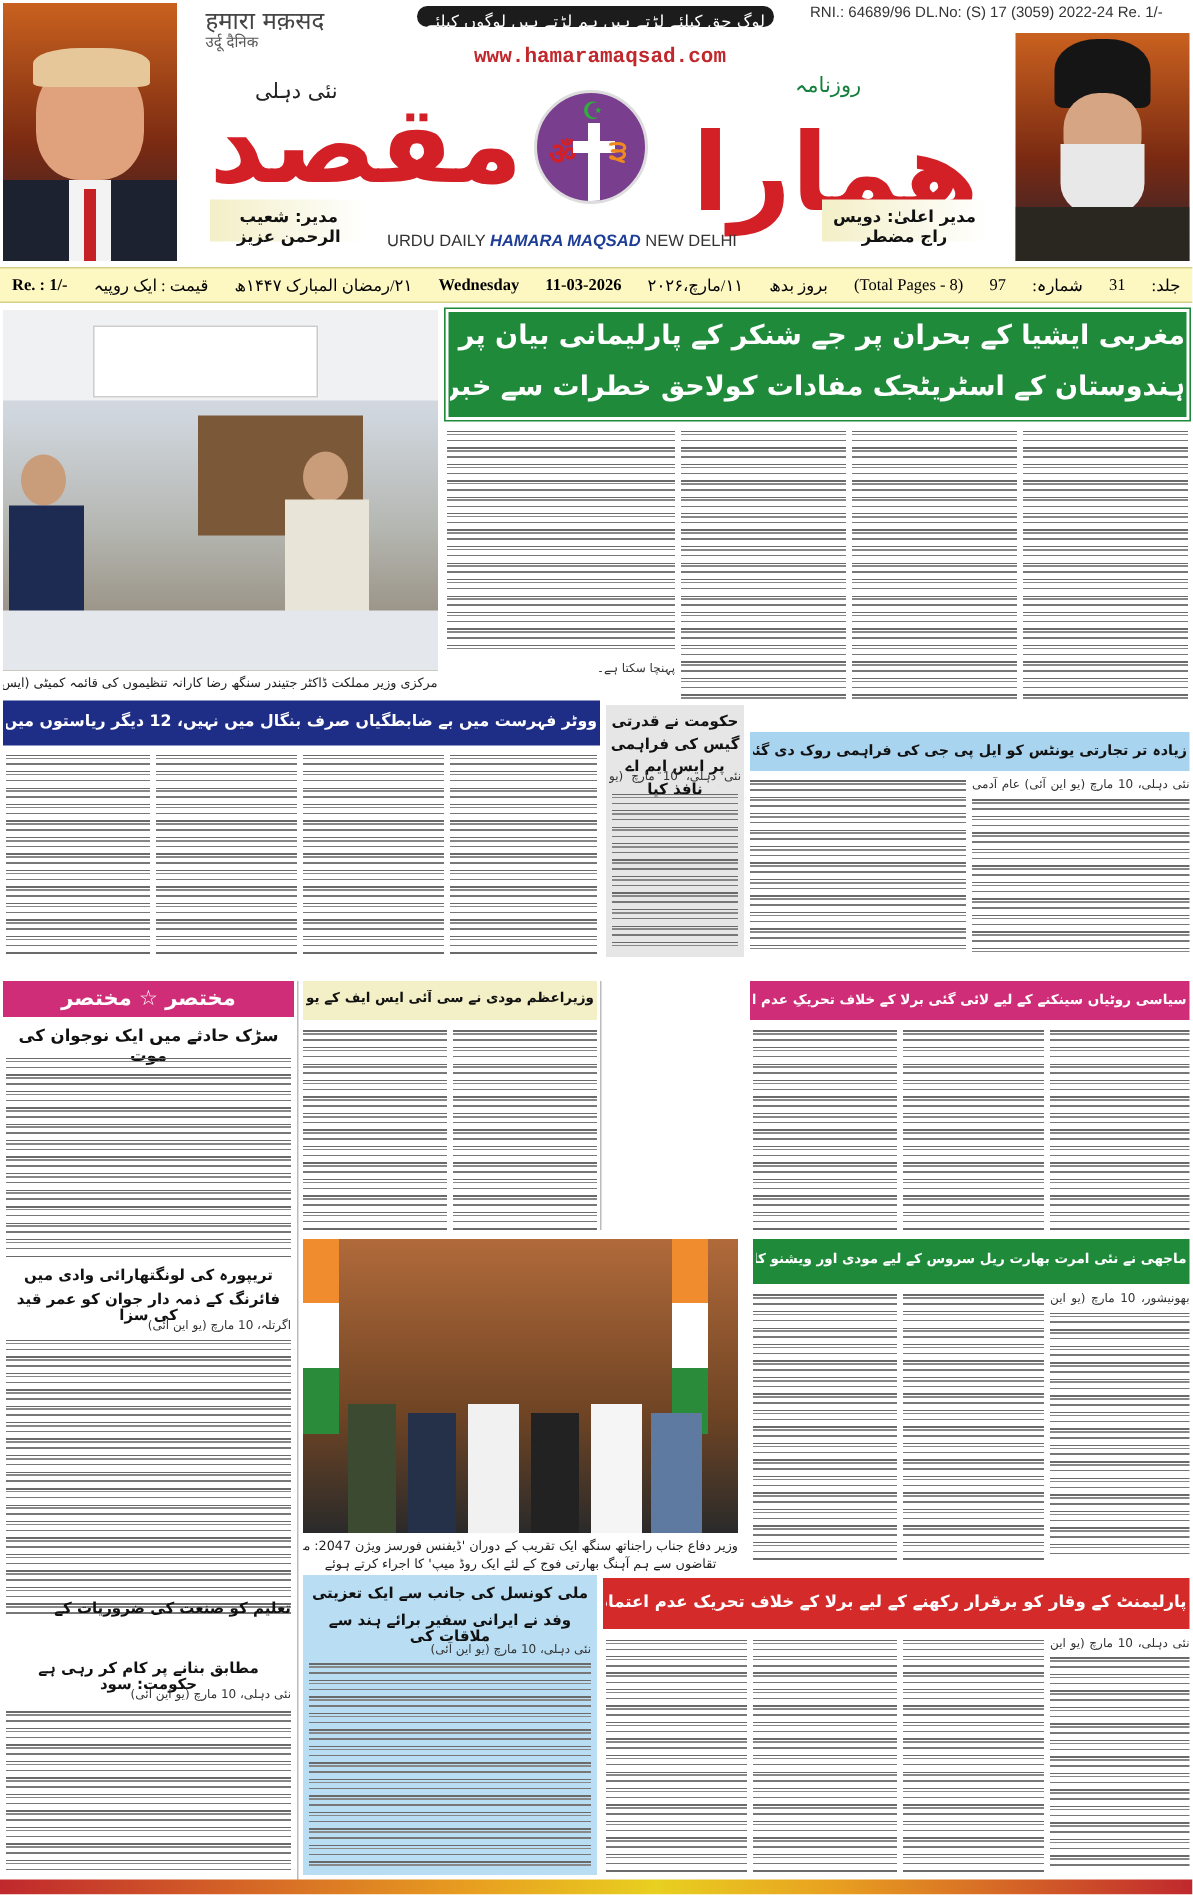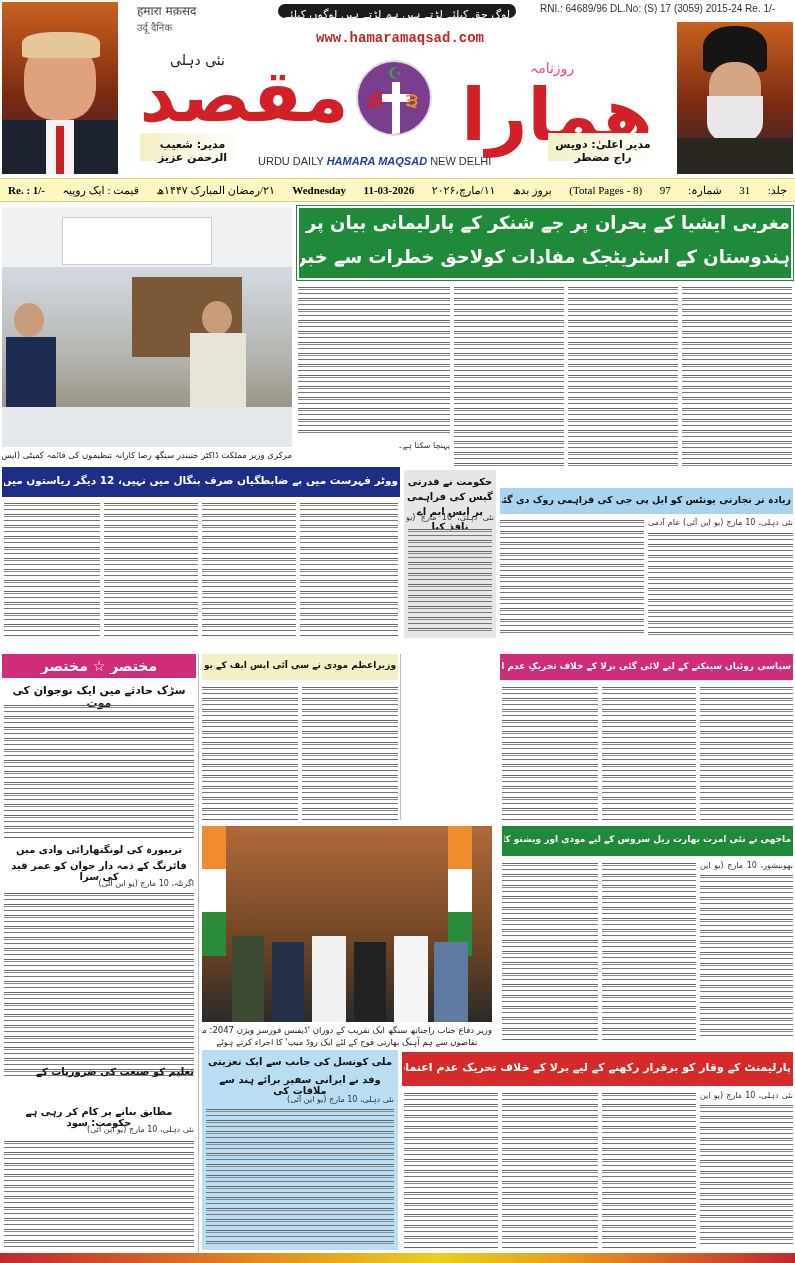--- a/index.html
+++ b/index.html
@@ -24,39 +24,39 @@
 <body>
 
 <div class="abs photo" style="left:2px;top:2px;width:116px;height:172px;">
   <div class="face" style="left:22px;top:38px;width:72px;height:80px;background:#e0a27c"></div>
   <div class="abs" style="left:20px;top:30px;width:78px;height:26px;background:#e6c79a;border-radius:40% 40% 10% 10%"></div>
   <div class="abs" style="left:0;top:118px;width:116px;height:54px;background:#1d2230"></div>
   <div class="abs" style="left:44px;top:118px;width:28px;height:54px;background:#f3f3f3"></div>
   <div class="abs" style="left:54px;top:124px;width:8px;height:48px;background:#c62125"></div>
 </div>
 
-<div class="abs" style="left:137px;top:2px;font-size:12px;color:#444;font-family:'DejaVu Sans',sans-serif">हमारा मक़सद</div>
+<div class="abs" style="left:137px;top:2px;font-size:16px;color:#444;font-family:'DejaVu Sans',sans-serif">हमारा मक़सद</div>
 <div class="abs" style="left:137px;top:20px;font-size:10px;color:#555">उर्दू दैनिक</div>
 
 <div class="abs tagline" style="left:278px;top:4px;width:238px;height:14px;">لوگ حق کیلئے لڑتے ہیں ہم لڑتے ہیں لوگوں کیلئے</div>
-<div class="abs" style="left:540px;top:3px;font-size:10px;color:#333;font-family:'Liberation Sans',sans-serif;white-space:nowrap">RNI.: 64689/96 DL.No: (S) 17 (3059) 2015-24  Re. 1/-</div>
+<div class="abs" style="left:540px;top:3px;font-size:10px;color:#333;font-family:'Liberation Sans',sans-serif;white-space:nowrap">RNI.: 64689/96 DL.No: (S) 17 (3059) 2022-24  Re. 1/-</div>
 <div class="abs site" style="left:270px;top:30px;width:260px;font-family:Liberation Mono, monospace;">www.hamaramaqsad.com</div>
 
 <div class="abs" style="left:170px;top:52px;font-size:14px;color:#222;direction:rtl">نئی دہلی</div>
 <div class="abs masthead-title" style="left:134px;top:60px;width:220px;font-size:72px;">مقصد</div>
 
 <div class="abs" style="left:356px;top:60px;width:76px;height:76px;border-radius:50%;background:#7a3e8f;border:2px solid #ddd;overflow:hidden">
   <div class="abs" style="left:8px;top:26px;color:#d32027;font-size:20px;font-weight:bold">ॐ</div>
   <div class="abs" style="left:34px;top:20px;width:8px;height:52px;background:#fff"></div>
   <div class="abs" style="left:24px;top:32px;width:28px;height:8px;background:#fff"></div>
   <div class="abs" style="left:30px;top:2px;color:#2fae3a;font-size:16px">☪</div>
   <div class="abs" style="left:48px;top:26px;color:#ef8a1e;font-size:20px;font-weight:bold">੩</div>
 </div>
 
-<div class="abs" style="left:530px;top:60px;font-size:14px;color:#ec4899;direction:rtl">روزنامہ</div>
+<div class="abs" style="left:530px;top:48px;font-size:14px;color:#15803d;direction:rtl">روزنامہ</div>
 <div class="abs masthead-title" style="left:432px;top:60px;width:250px;font-size:72px;margin-top:19px;">ھمارا</div>
 
 <div class="abs" style="left:140px;top:133px;width:105px;height:28px;background:linear-gradient(90deg,#f3efc7,#fff);"></div>
 <div class="abs" style="left:140px;top:138px;width:105px;font-size:11px;font-weight:bold;direction:rtl;text-align:center;color:#111">مدیر: شعیب الرحمن عزیز</div>
 <div class="abs" style="left:548px;top:133px;width:110px;height:28px;background:linear-gradient(90deg,#f3efc7,#fff);"></div>
 <div class="abs" style="left:548px;top:138px;width:110px;font-size:11px;font-weight:bold;direction:rtl;text-align:center;color:#111">مدیر اعلیٰ: دویس راج مضطر</div>
 
 <div class="abs" style="left:258px;top:155px;font-size:11px;color:#333;font-family:'Liberation Sans',sans-serif;white-space:nowrap">
   <span>URDU DAILY </span><b style="color:#1e3d96;font-style:italic">HAMARA MAQSAD</b><span> NEW DELHI</span>
 </div>

